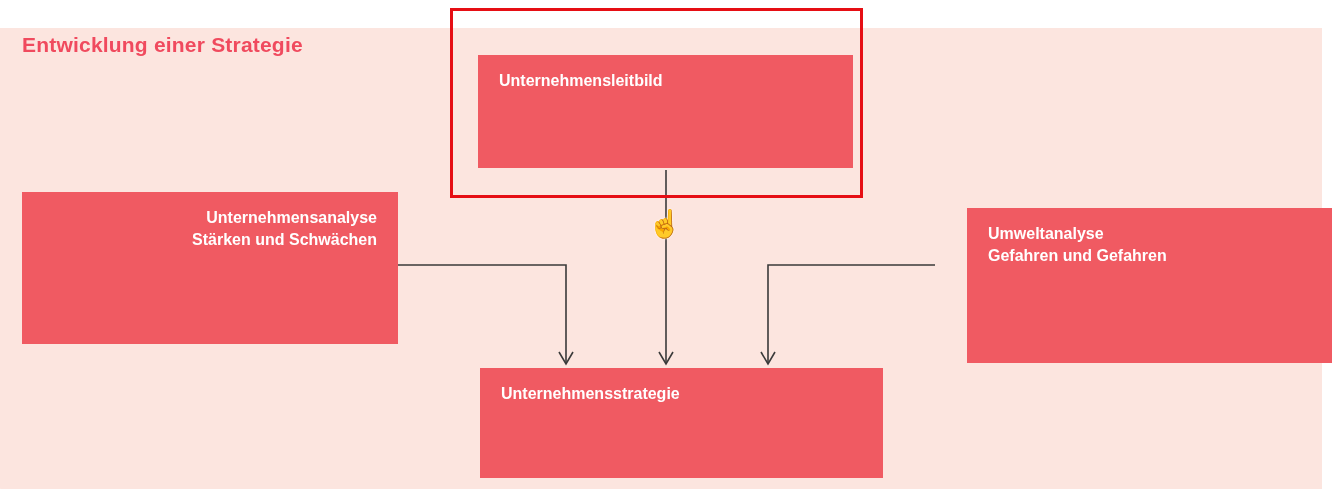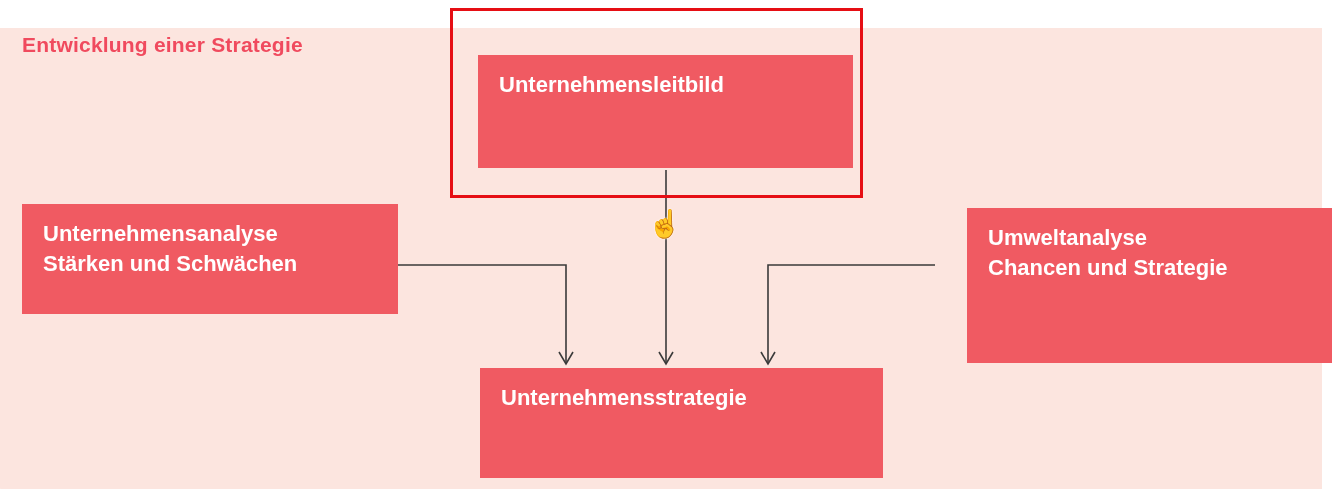--- a/index.html
+++ b/index.html
@@ -54,27 +54,27 @@
     left: 450px; top: 8px;
     width: 413px; height: 190px;
     border: 3px solid var(--selection-border);
     background: transparent;
   }
   .node {
     position: absolute;
     background: var(--node-fill);
     color: var(--node-text);
     padding: 15px 21px;
-    font-size: 22px;
+    font-size: 16px;
     line-height: 1.35;
   }
   .node .node-title { font-weight: bold; }
   .node .node-subtitle { font-weight: bold; }
   .node-leitbild   { left: 478px; top: 55px;  width: 375px; height: 113px; }
-  .node-analyse    { left: 22px;  top: 204px; width: 376px; height: 110px; }
+  .node-analyse    { left: 22px;  top: 192px; width: 376px; height: 152px; text-align: right; }
   .node-umwelt     { left: 935px; top: 208px; width: 385px; height: 155px; margin-left: 32px; }
   .node-strategie  { left: 480px; top: 368px; width: 403px; height: 110px; }
   .cursor-glyph {
     position: absolute;
     left: 648px; top: 208px;
     font-size: 27px;
     color: #1c1c1c;
     text-shadow: 0 0 2px #ffffff;
     pointer-events: none;
   }
@@ -108,21 +108,21 @@
     <div class="node-title">Unternehmensleitbild</div>
   </div>
 
   <div class="node node-analyse">
     <div class="node-title">Unternehmensanalyse</div>
     <div class="node-subtitle">Stärken und Schwächen</div>
   </div>
 
   <div class="node node-umwelt">
     <div class="node-title">Umweltanalyse</div>
-    <div class="node-subtitle">Chancen und Strategie</div>
+    <div class="node-subtitle">Gefahren und Gefahren</div>
   </div>
 
   <div class="node node-strategie">
     <div class="node-title">Unternehmensstrategie</div>
   </div>
 
   <span class="cursor-glyph">☝</span>
 
 </div>
 

